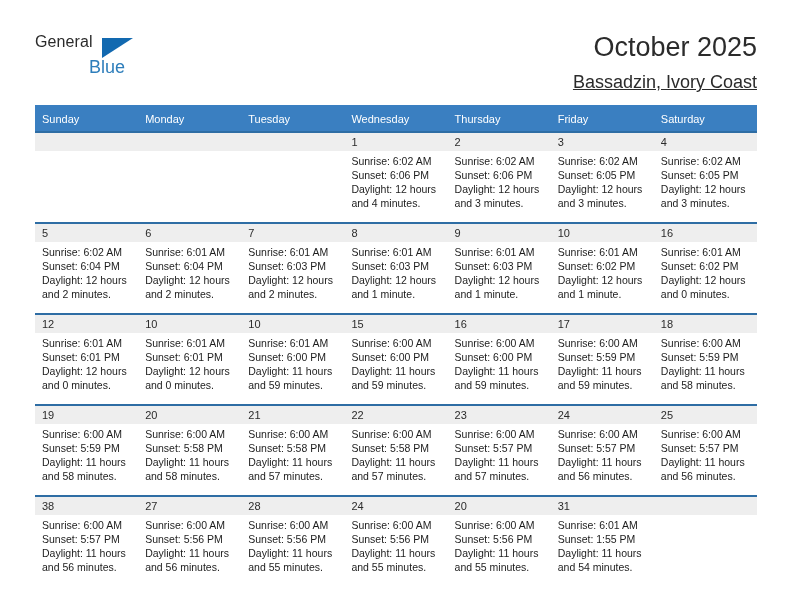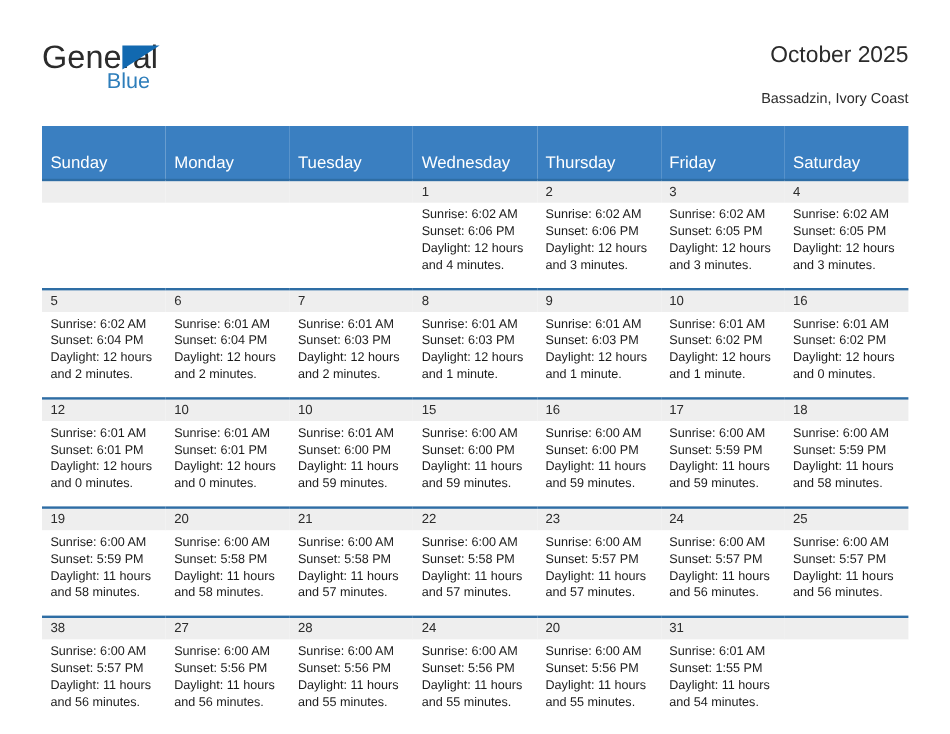--- a/index.html
+++ b/index.html
@@ -34,21 +34,21 @@
     position: absolute;
     left: 35px;
     top: 33px;
     width: 240px;
     height: 52px;
   }
   .brand-general {
     position: absolute;
     left: 0;
     top: 0;
-    font-size: 27px;
+    font-size: 16px;
     letter-spacing: 0.1px;
     color: #2b2b2b;
     font-family: "Liberation Sans", sans-serif;
   }
   .brand-flag {
     position: absolute;
     left: 67px;
     top: 5px;
     width: 0;
     height: 0;
@@ -64,50 +64,51 @@
     font-family: "Liberation Sans", sans-serif;
   }
 
   .title-block {
     position: absolute;
     right: 35px;
     top: 30px;
     text-align: right;
   }
   .cal-title {
-    font-size: 19px;
+    font-size: 27px;
     color: #2b2b2b;
     line-height: 34px;
     font-weight: normal;
     white-space: nowrap;
   }
   .cal-subtitle {
-    font-size: 12px;
+    font-size: 18px;
     color: #2b2b2b;
     line-height: 20px;
     margin-top: 8px;
     white-space: nowrap;
+    text-decoration: underline;
   }
 
   
   .calendar {
     position: absolute;
     left: 35px;
     top: 105px;
     width: 722px;
     border-collapse: collapse;
     table-layout: fixed;
   }
   .calendar th {
     background: #3a7fc1;
     color: #ffffff;
-    font-size: 14px;
+    font-size: 11px;
     font-weight: normal;
     text-align: left;
-    padding: 22px 0 6px 7px;
+    padding: 8px 0 6px 7px;
     height: 10px;
     border: none;
   }
   .calendar td {
     vertical-align: top;
     padding: 0;
     border: none;
     border-top: 2px solid #2e6da4;
     width: 103.14px;
     height: 88px;

